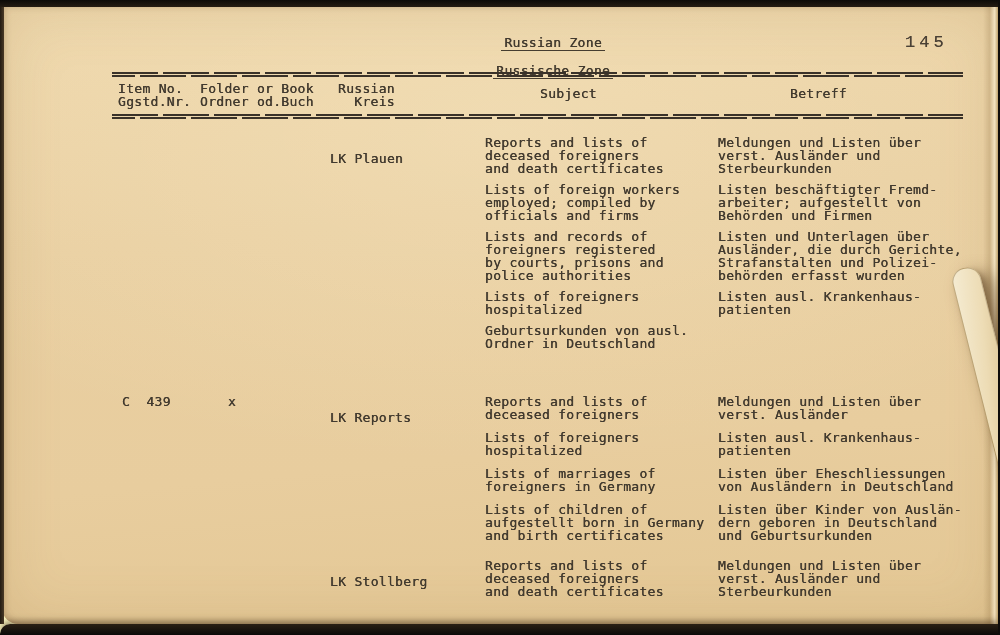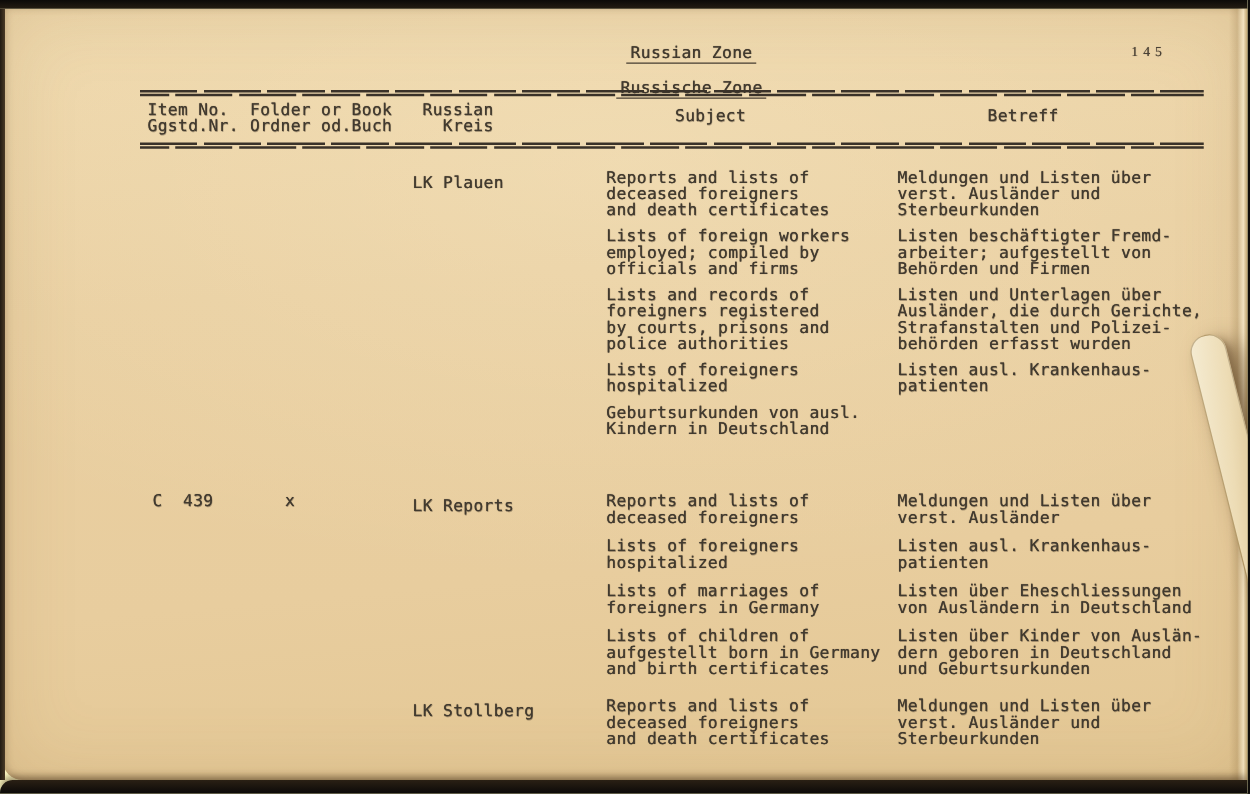--- a/index.html
+++ b/index.html
@@ -24,29 +24,29 @@
   .bottom-edge{position:absolute;left:0;bottom:0;width:100%;height:11px;
     background:linear-gradient(0deg,#0b0908,#2a2014);border-top-left-radius:10px;
     box-shadow:0 -3px 6px rgba(70,50,25,0.5);}
   .ink{
     color:#413a2f;
     text-shadow:0 0 0.6px rgba(62,52,40,0.85), 0.4px 0.4px 0.3px rgba(62,52,40,0.35);
   }
   .t{position:absolute;font-size:13px;line-height:13px;letter-spacing:0.3px;white-space:pre;}
   .title-block{left:437px;top:23px;width:200px;text-align:center;}
   .title-line{display:inline-block;border-bottom:1.5px solid #463d30;padding:0 3px 1px 3px;}
-  .page-number{left:905px;top:36px;font-family:Liberation Serif, serif;font-size:11px;letter-spacing:4px;color:#4a4136;text-shadow:0 0 0.6px rgba(70,60,45,0.8);}
+  .page-number{left:905px;top:36px;font-family:Liberation Mono, monospace;font-size:17px;letter-spacing:4px;color:#4a4136;text-shadow:0 0 0.6px rgba(70,60,45,0.8);}
   .rule{position:absolute;left:112px;width:851px;height:5px;}
   .rule .dash{height:2px;background-image:repeating-linear-gradient(90deg,#3a3229 0px,#3a3229 46px,rgba(0,0,0,0) 46px,rgba(0,0,0,0) 51px);}
   .rule .dash:first-child{margin-bottom:1px;}
   .rule .dash:last-child{background-position:-23px 0;}
   .group{position:absolute;left:0;width:1000px;}
   .g-item{position:absolute;left:122px;top:0;}
   .g-folder{position:absolute;left:228px;top:0;}
-  .g-district{position:absolute;left:330px;top:4px;text-align:center;}
+  .g-district{position:absolute;left:330px;top:16px;text-align:center;}
   .entries{position:absolute;left:485px;top:0;width:510px;}
   .entry{display:flex;align-items:flex-end;}
   .gap8 .entry{margin-bottom:8px;}
   .gap10 .entry{margin-bottom:10px;}
   .subject-cell{width:233px;flex:none;font-size:13px;line-height:13px;letter-spacing:0.3px;white-space:pre;}
   .betreff-cell{width:277px;flex:none;font-size:13px;line-height:13px;letter-spacing:0.3px;white-space:pre;}
   .bone-folder{
     position:absolute;left:949px;top:268px;width:27px;height:215px;border-radius:14px;
     transform:rotate(-14deg);transform-origin:top center;
     background:linear-gradient(100deg,#f5ecd3 0%,#eddcb5 45%,#dcc493 82%,#c9ad77 100%);
@@ -117,21 +117,21 @@
 behörden erfasst wurden</div>
       </div>
       <div class="entry">
         <div class="subject-cell">Lists of foreigners
 hospitalized</div>
         <div class="betreff-cell">Listen ausl. Krankenhaus-
 patienten</div>
       </div>
       <div class="entry">
         <div class="betreff-cell">Geburtsurkunden von ausl.
-Kindern in Deutschland</div>
+Ordner in Deutschland</div>
       </div>
     </div>
   </div>
 
   <div class="group ink" style="top:395px;">
     <div class="t g-item">C  439</div>
     <div class="t g-folder">x</div>
     <div class="t g-district">LK Reports</div>
     <div class="entries gap10">
       <div class="entry">

